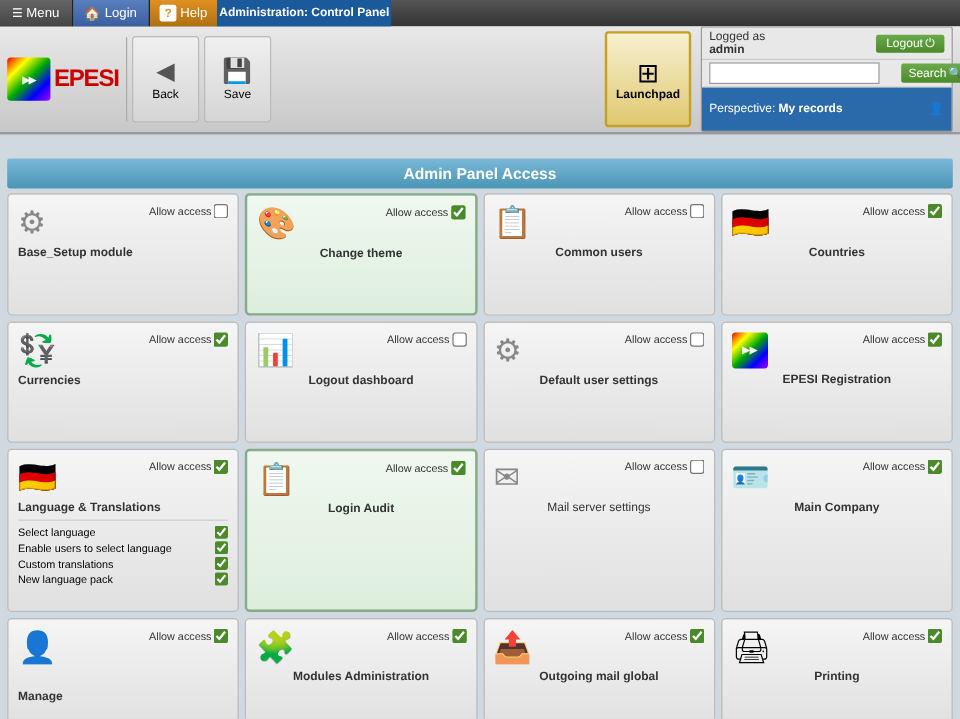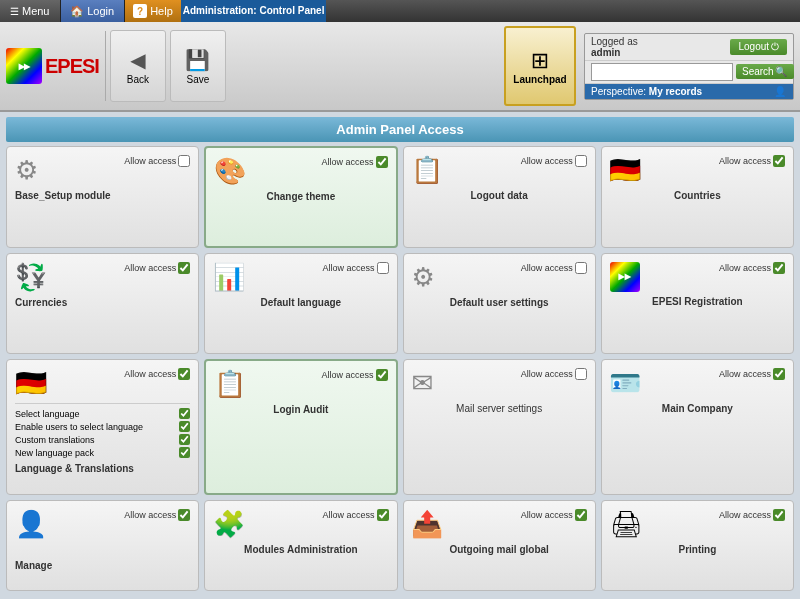--- a/index.html
+++ b/index.html
@@ -53,35 +53,35 @@
     <div style="display:flex;align-items:center;justify-content:space-between;padding:2px 6px;border-bottom:1px solid #ccc;">
       <div style="font-size:10px;color:#333;">
         <span>Logged as</span><br>
         <strong>admin</strong>
       </div>
       <button style="background:linear-gradient(to bottom,#6aaa4a,#4a8a2a);color:#fff;border:none;padding:2px 8px;font-size:10px;border-radius:2px;cursor:pointer;display:flex;align-items:center;gap:2px;">
         <span>Logout</span>
         <span>⏻</span>
       </button>
     </div>
-    <div style="display:flex;align-items:center;padding:2px 6px;gap:3px;border-bottom:1px solid #ccc;">
+    <div style="display:flex;align-items:center;padding:2px 6px;gap:18px;border-bottom:1px solid #ccc;">
       <input type="text" style="border: 1px solid rgb(153, 153, 153); padding: 1px 4px; font-size: 10px; flex: 1 1 0%; height: 18px;">
       <button style="background:linear-gradient(to bottom,#6aaa4a,#4a8a2a);color:#fff;border:none;padding:2px 6px;font-size:10px;border-radius:2px;cursor:pointer;display:flex;align-items:center;gap:2px;">
         <span>Search</span>
         <span>🔍</span>
       </button>
     </div>
-    <div style="background:#2a6aaa;color:#fff;padding:2px 6px;font-size:10px;display:flex;align-items:flex-start;justify-content:space-between;">
+    <div style="background:#2a6aaa;color:#fff;padding:12px 6px;font-size:10px;display:flex;align-items:flex-start;justify-content:space-between;">
       <span><span>Perspective:</span> <strong>My records</strong></span>
       <span>👤</span>
     </div>
   </div>
 </div>
 
-<div style="background:linear-gradient(to bottom,#7ab8d8,#4a95b5);color:#fff;text-align:center;padding:5px;font-size:13px;font-weight:bold;margin:5px 6px 2px 6px;border-radius:2px;">Admin Panel Access</div>
+<div style="background:linear-gradient(to bottom,#7ab8d8,#4a95b5);color:#fff;text-align:center;padding:5px;font-size:13px;font-weight:bold;margin:20px 6px 2px 6px;border-radius:2px;">Admin Panel Access</div>
 
 <div style="padding:2px 6px 4px 6px;display:grid;grid-template-columns:repeat(4,1fr);gap:5px;overflow-y:auto;height:calc(599px - 22px - 90px - 36px);">
 
   <div style="background:linear-gradient(to bottom,#f5f5f5,#e0e0e0);border:1px solid #bbb;border-radius:4px;padding:8px;display:flex;flex-direction:column;min-height:90px;cursor:pointer;">
     <div style="display:flex;align-items:flex-start;justify-content:space-between;">
       <span style="font-size:26px;color:#888;">⚙</span>
       <div style="display:flex;align-items:center;gap:2px;font-size:9px;color:#333;">
         <span>Allow access</span>
         <input type="checkbox" style="width: 12px; height: 12px;">
       </div>
@@ -101,21 +101,21 @@
   </div>
 
   <div style="background:linear-gradient(to bottom,#f5f5f5,#e0e0e0);border:1px solid #bbb;border-radius:4px;padding:8px;display:flex;flex-direction:column;min-height:90px;cursor:pointer;">
     <div style="display:flex;align-items:flex-start;justify-content:space-between;">
       <span style="font-size:26px;color:#888;">📋</span>
       <div style="display:flex;align-items:center;gap:2px;font-size:9px;color:#333;">
         <span>Allow access</span>
         <input type="checkbox" style="width: 12px; height: 12px;">
       </div>
     </div>
-    <div style="font-size:10px;color:#333;font-weight:bold;text-align:center;margin-top:4px;">Logout data</div>
+    <div style="font-size:10px;color:#333;font-weight:bold;text-align:center;margin-top:4px;">Common users</div>
   </div>
 
   <div style="background:linear-gradient(to bottom,#f5f5f5,#e0e0e0);border:1px solid #bbb;border-radius:4px;padding:8px;display:flex;flex-direction:column;min-height:90px;cursor:pointer;">
     <div style="display:flex;align-items:flex-start;justify-content:space-between;">
       <span style="font-size:26px;">🇩🇪</span>
       <div style="display:flex;align-items:center;gap:2px;font-size:9px;color:#333;">
         <span>Allow access</span>
         <input type="checkbox" checked="" style="width: 12px; height: 12px; accent-color: rgb(74, 138, 42);">
       </div>
     </div>
@@ -134,21 +134,21 @@
   </div>
 
   <div style="background:linear-gradient(to bottom,#f5f5f5,#e0e0e0);border:1px solid #bbb;border-radius:4px;padding:8px;display:flex;flex-direction:column;min-height:90px;cursor:pointer;">
     <div style="display:flex;align-items:flex-start;justify-content:space-between;">
       <span style="font-size:26px;color:#888;">📊</span>
       <div style="display:flex;align-items:center;gap:2px;font-size:9px;color:#333;">
         <span>Allow access</span>
         <input type="checkbox" style="width: 12px; height: 12px;">
       </div>
     </div>
-    <div style="font-size:10px;color:#333;font-weight:bold;text-align:center;margin-top:4px;">Default language</div>
+    <div style="font-size:10px;color:#333;font-weight:bold;text-align:center;margin-top:4px;">Logout dashboard</div>
   </div>
 
   <div style="background:linear-gradient(to bottom,#f5f5f5,#e0e0e0);border:1px solid #bbb;border-radius:4px;padding:8px;display:flex;flex-direction:column;min-height:90px;cursor:pointer;">
     <div style="display:flex;align-items:flex-start;justify-content:space-between;">
       <span style="font-size:26px;color:#888;">⚙</span>
       <div style="display:flex;align-items:center;gap:2px;font-size:9px;color:#333;">
         <span>Allow access</span>
         <input type="checkbox" style="width: 12px; height: 12px;">
       </div>
     </div>
@@ -169,39 +169,39 @@
   </div>
 
   <div style="background:linear-gradient(to bottom,#f5f5f5,#e0e0e0);border:1px solid #bbb;border-radius:4px;padding:8px;display:flex;flex-direction:column;cursor:pointer;">
     <div style="display:flex;align-items:flex-start;justify-content:space-between;">
       <span style="font-size:26px;">🇩🇪</span>
       <div style="display:flex;align-items:center;gap:2px;font-size:9px;color:#333;">
         <span>Allow access</span>
         <input type="checkbox" checked="" style="width: 12px; height: 12px; accent-color: rgb(74, 138, 42);">
       </div>
     </div>
+    <div style="font-size:10px;color:#333;font-weight:bold;margin-top:4px;">Language &amp; Translations</div>
     <div style="margin-top:4px;border-top:1px solid #ccc;padding-top:3px;">
       <div style="display:flex;justify-content:space-between;align-items:center;padding:1px 0;">
         <span style="font-size:9px;">Select language</span>
         <input type="checkbox" checked="" style="width: 11px; height: 11px; accent-color: rgb(74, 138, 42);">
       </div>
       <div style="display:flex;justify-content:space-between;align-items:center;padding:1px 0;">
         <span style="font-size:9px;">Enable users to select language</span>
         <input type="checkbox" checked="" style="width: 11px; height: 11px; accent-color: rgb(74, 138, 42);">
       </div>
       <div style="display:flex;justify-content:space-between;align-items:center;padding:1px 0;">
         <span style="font-size:9px;">Custom translations</span>
         <input type="checkbox" checked="" style="width: 11px; height: 11px; accent-color: rgb(74, 138, 42);">
       </div>
       <div style="display:flex;justify-content:space-between;align-items:center;padding:1px 0;">
         <span style="font-size:9px;">New language pack</span>
         <input type="checkbox" checked="" style="width: 11px; height: 11px; accent-color: rgb(74, 138, 42);">
       </div>
     </div>
-    <div style="font-size:10px;color:#333;font-weight:bold;margin-top:4px;">Language &amp; Translations</div>
   </div>
 
   <div style="background:linear-gradient(to bottom,#f0f8f0,#ddeedd);border:2px solid #88aa88;border-radius:4px;padding:8px;display:flex;flex-direction:column;min-height:90px;cursor:pointer;">
     <div style="display:flex;align-items:flex-start;justify-content:space-between;">
       <span style="font-size:26px;">📋</span>
       <div style="display:flex;align-items:center;gap:2px;font-size:9px;color:#333;">
         <span>Allow access</span>
         <input type="checkbox" checked="" style="width: 12px; height: 12px; accent-color: rgb(74, 138, 42);">
       </div>
     </div>

